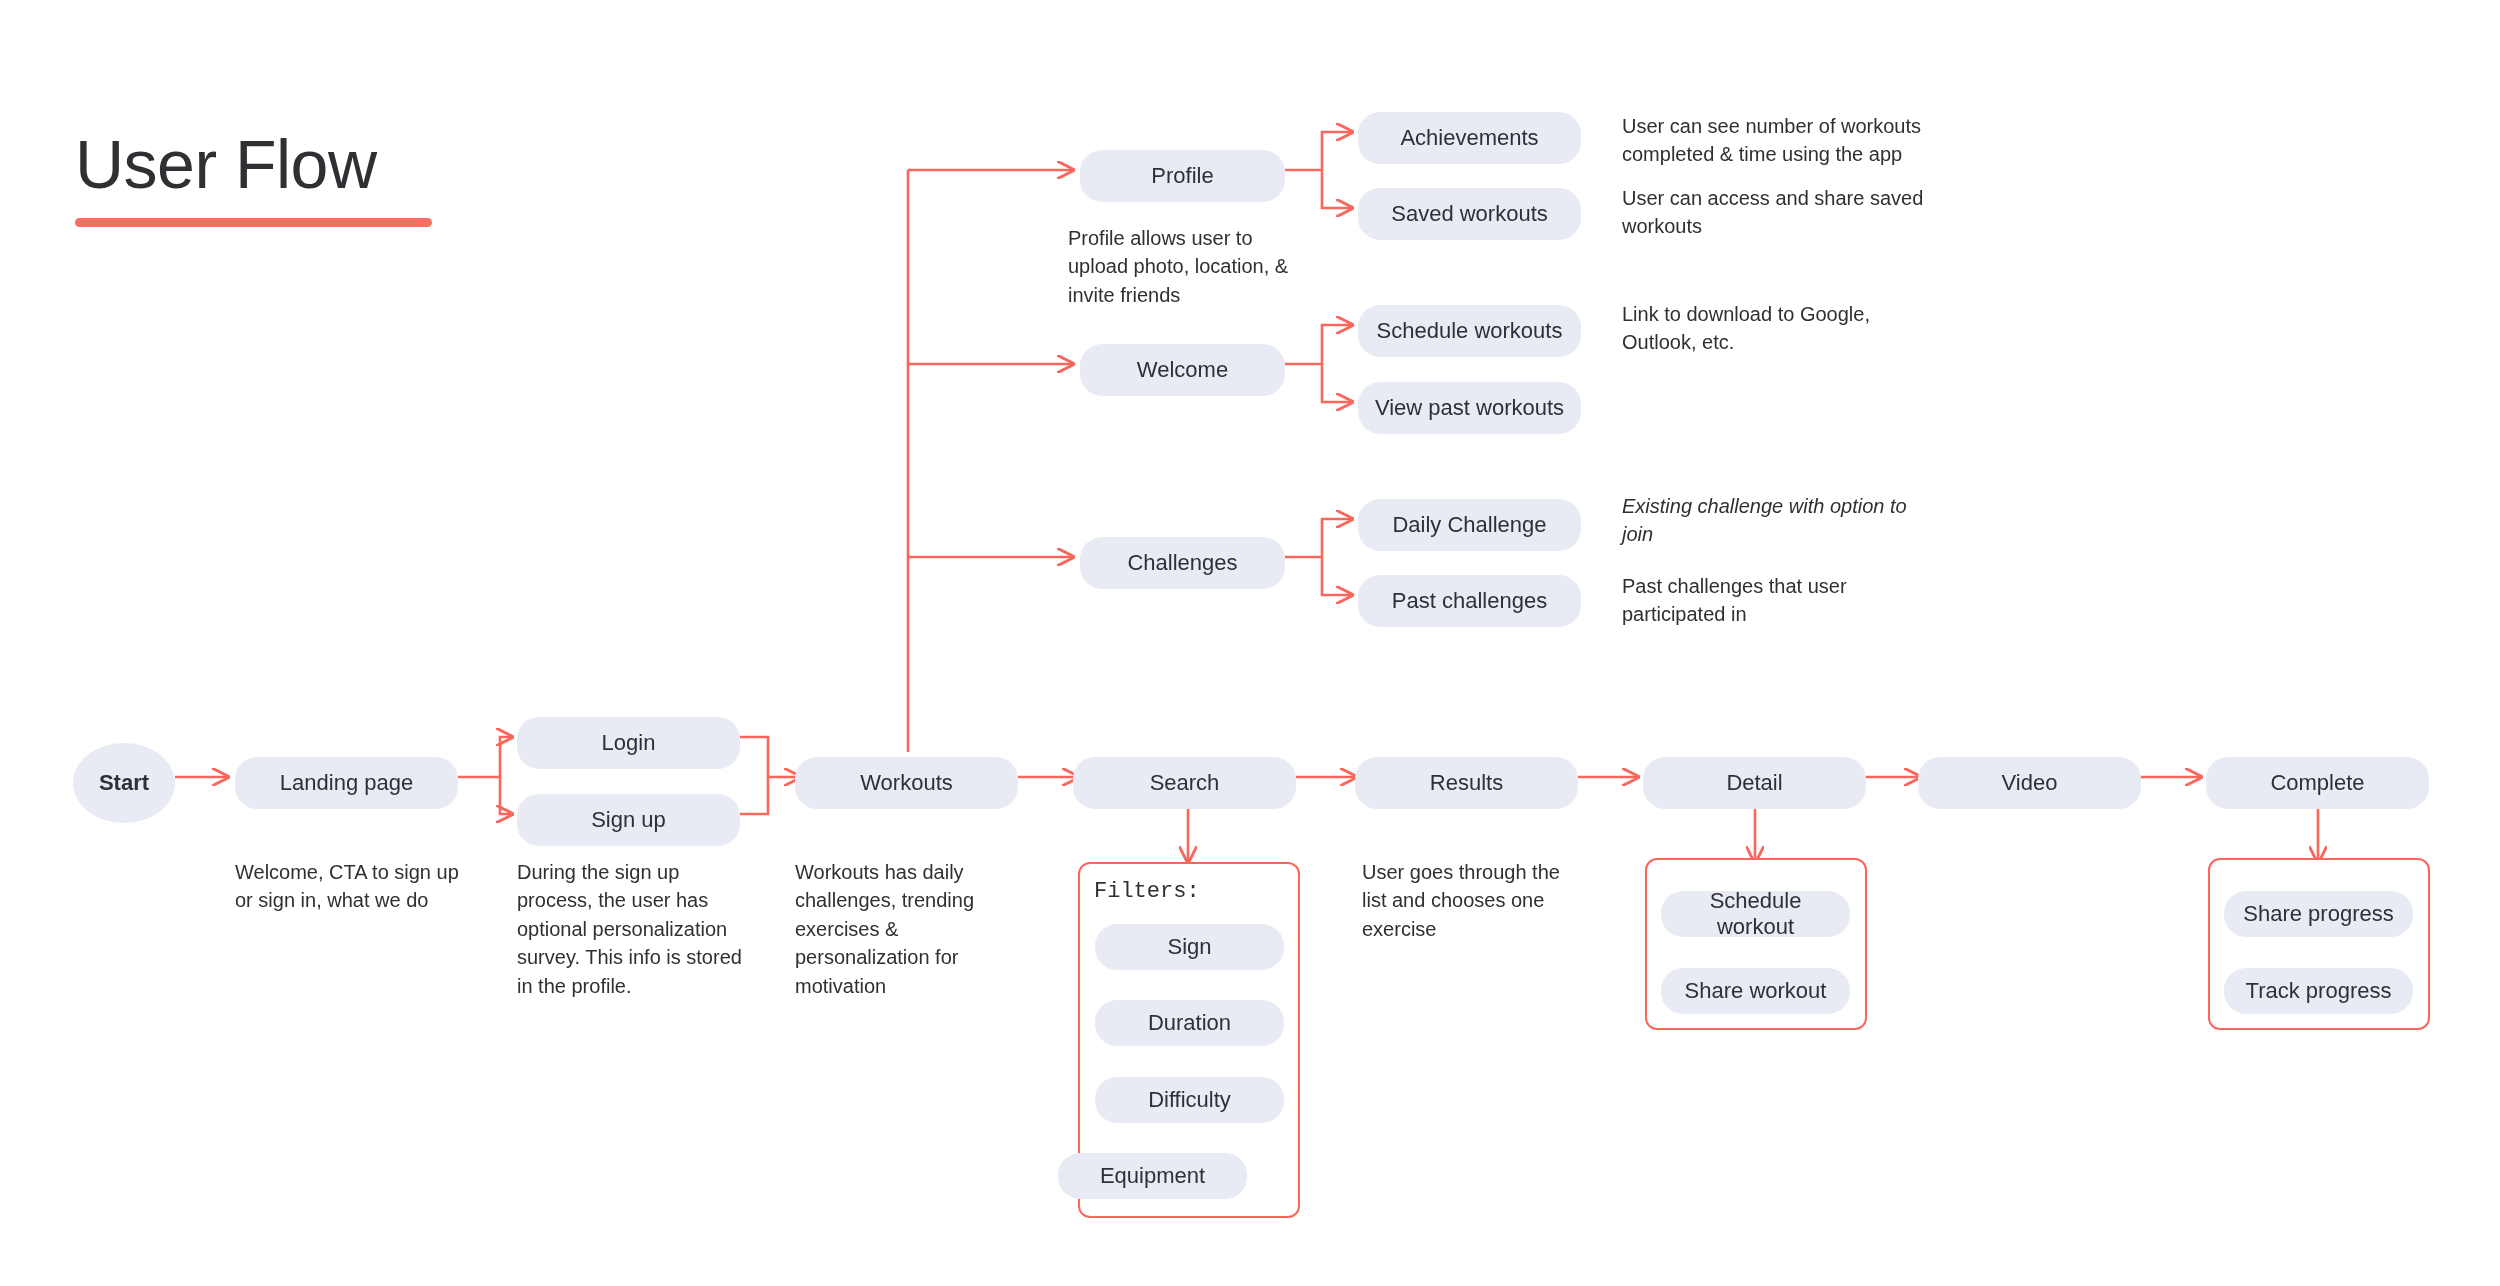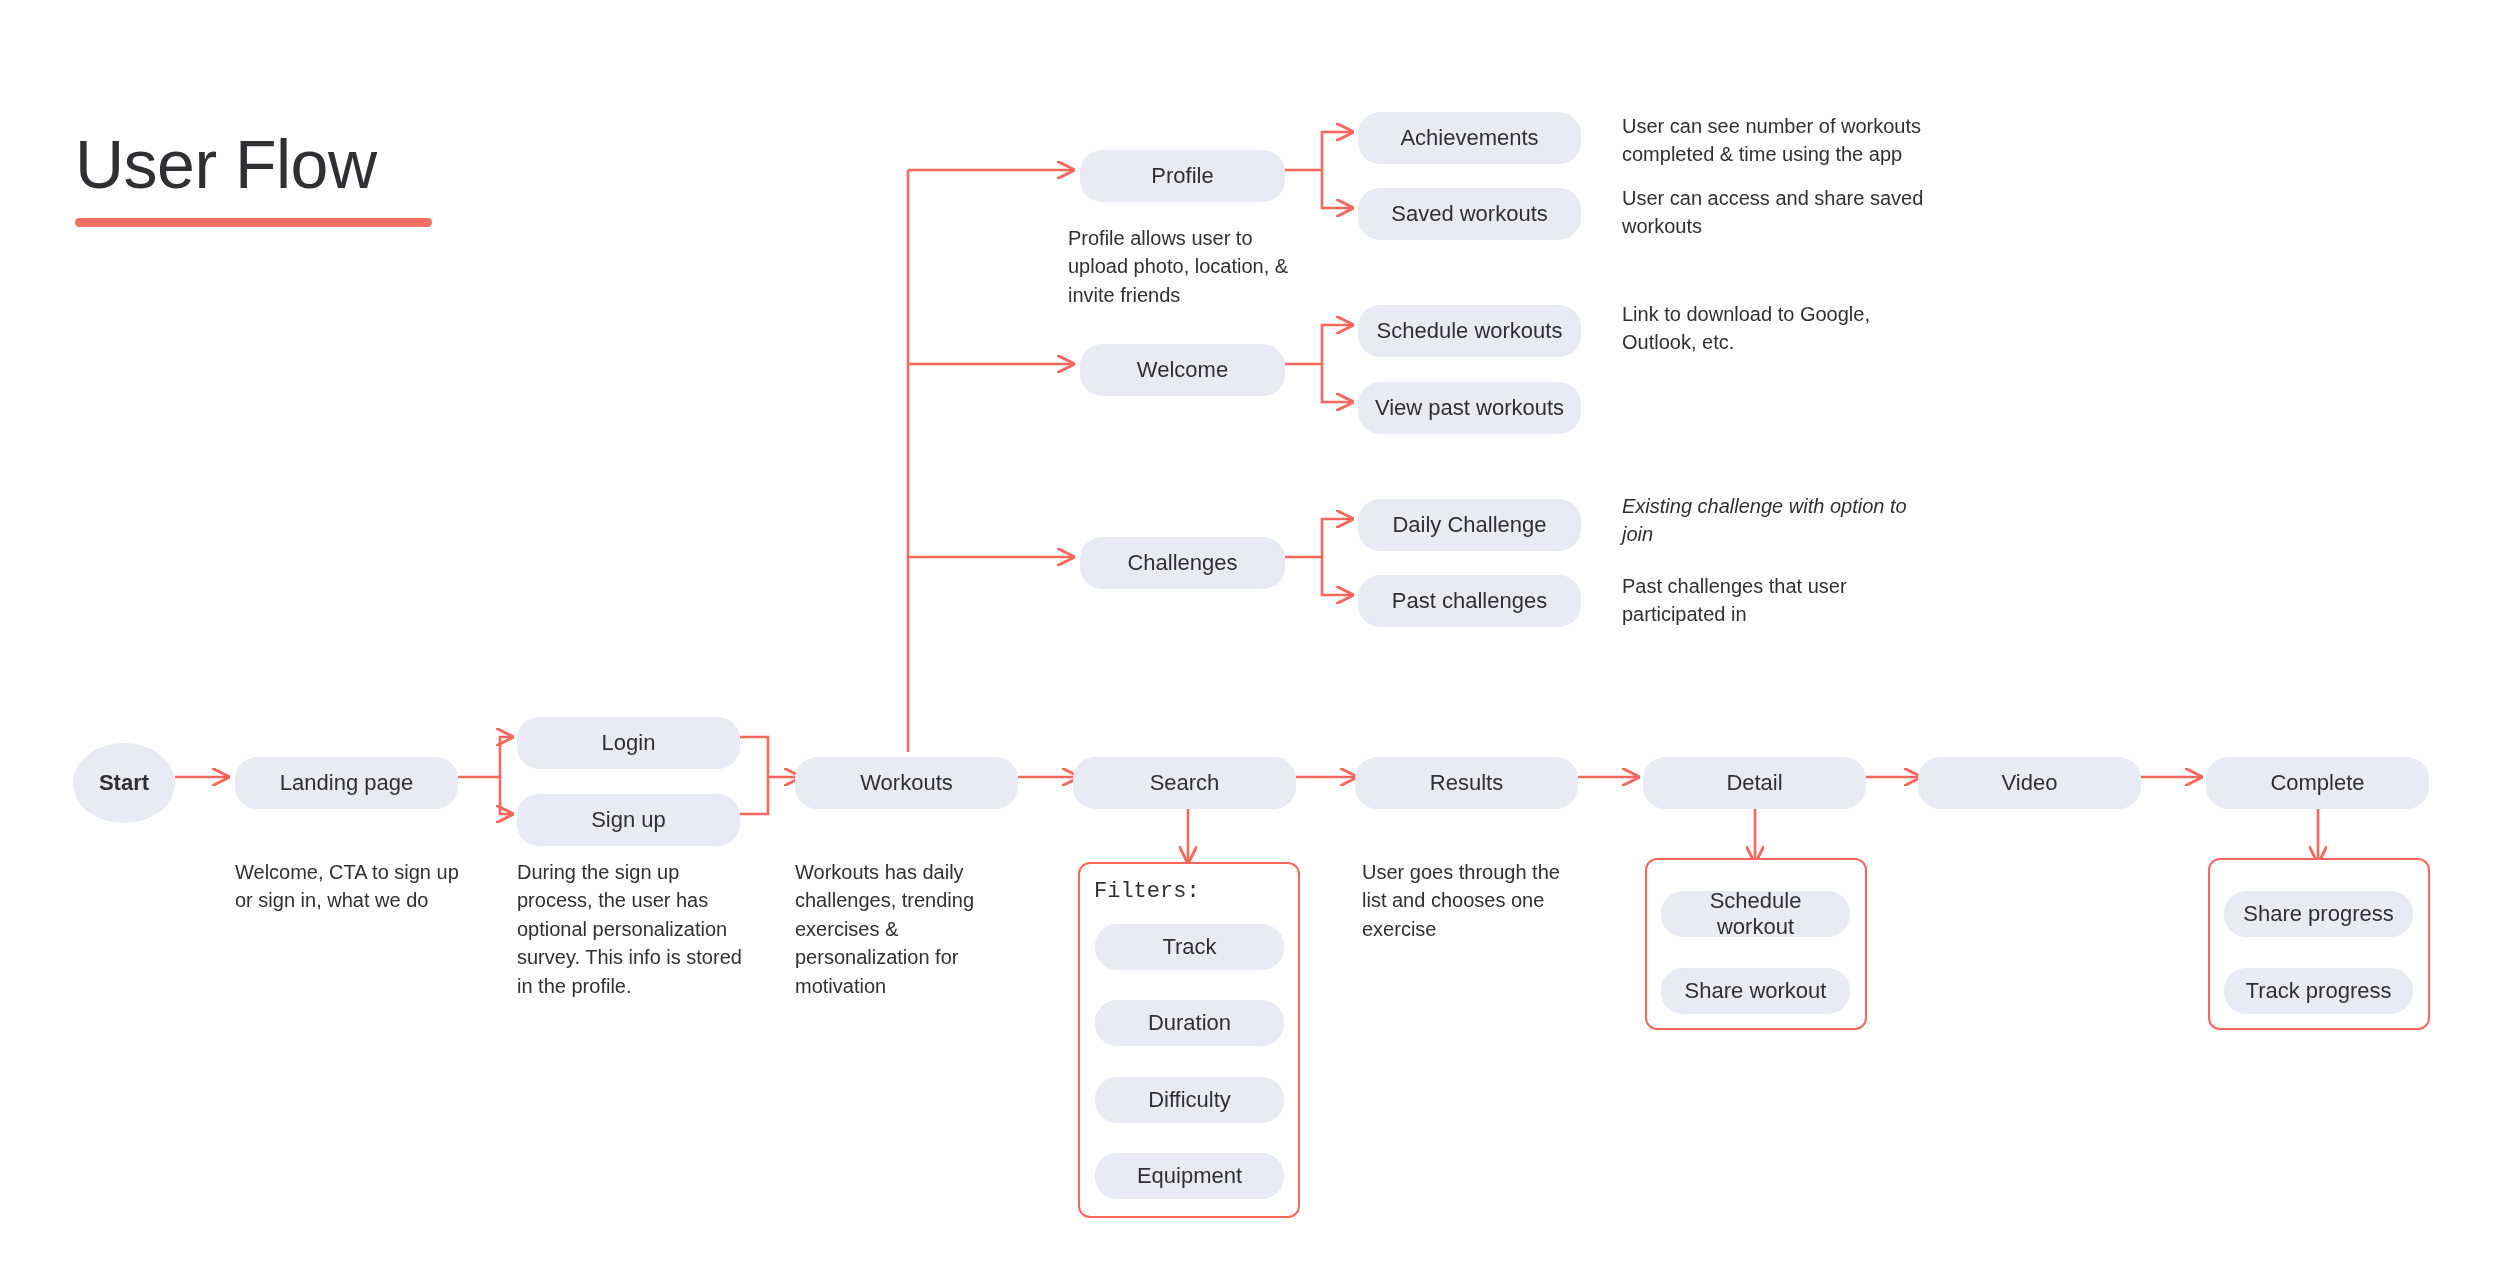--- a/index.html
+++ b/index.html
@@ -193,24 +193,24 @@
   <div class="node" style="left:1358px; top:299px; width:223px; height:52px;">Schedule workouts</div>
 
   <div class="node" style="left:1358px; top:376px; width:223px; height:52px;">View past workouts</div>
 
   <div class="node" style="left:1080px; top:531px; width:205px; height:52px;">Challenges</div>
 
   <div class="node" style="left:1358px; top:493px; width:223px; height:52px;">Daily Challenge</div>
 
   <div class="node" style="left:1358px; top:569px; width:223px; height:52px;">Past challenges</div>
 
-  <div class="node" style="left:1095px; top:918px; width:189px; height:46px;">Track</div>
+  <div class="node" style="left:1095px; top:918px; width:189px; height:46px;">Sign</div>
   <div class="node" style="left:1095px; top:994px; width:189px; height:46px;">Duration</div>
   <div class="node" style="left:1095px; top:1071px; width:189px; height:46px;">Difficulty</div>
-  <div class="node" style="left:1095px; top:1147px; width:189px; height:46px;">Equipment</div>
+  <div class="node" style="left:1058px; top:1147px; width:189px; height:46px;">Equipment</div>
 
   <div class="node" style="left:1661px; top:885px; width:189px; height:46px;">Schedule workout</div>
   <div class="node" style="left:1661px; top:962px; width:189px; height:46px;">Share workout</div>
 
   <div class="node" style="left:2224px; top:885px; width:189px; height:46px;">Share progress</div>
   <div class="node" style="left:2224px; top:962px; width:189px; height:46px;">Track progress</div>
 
   <div class="note" style="left:235px; top:858px; width:270px;">Welcome, CTA to sign up
 or sign in, what we do</div>
 

